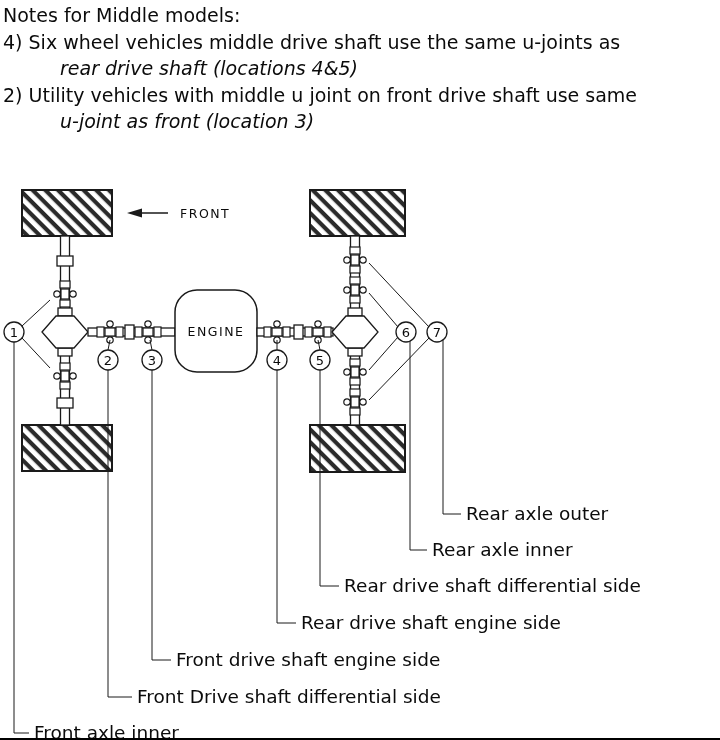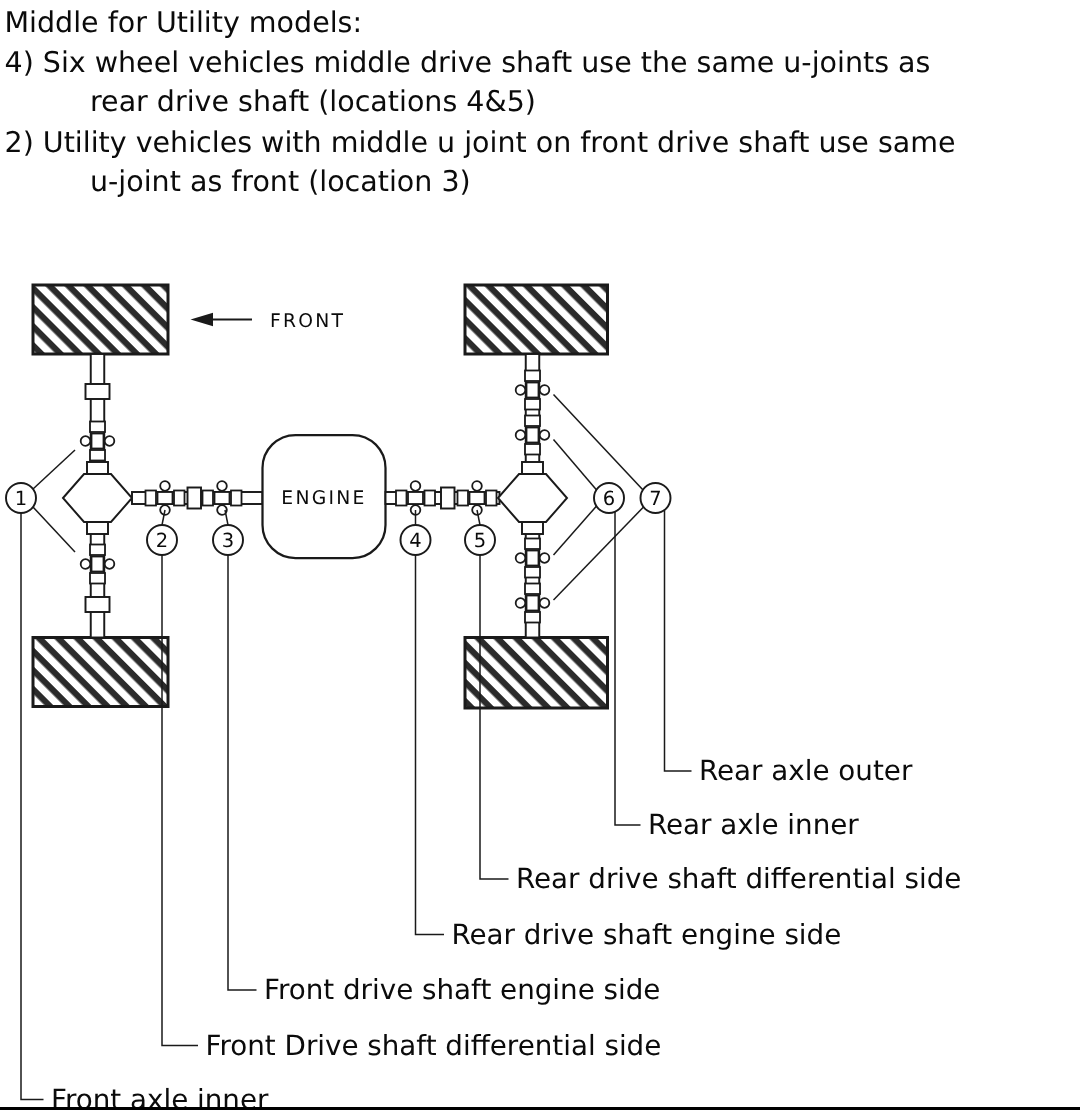--- a/index.html
+++ b/index.html
@@ -12,37 +12,37 @@
     overflow:hidden;
     border-bottom:2px solid #000;
     box-sizing:border-box;
   }
   .notes{
     position:absolute;top:2px;left:3px;right:2px;
     font-size:19px;line-height:26.5px;
     color:#0b0b0b;
   }
   .notes .line{white-space:nowrap;}
-  .notes .indent{padding-left:57px;}
+  .notes .indent{padding-left:57px;font-style:italic;}
   svg{position:absolute;left:0;top:180px;}
   svg text{
     font-family:"DejaVu Sans","Liberation Sans",sans-serif;
     fill:#0b0b0b;
   }
   .lbl{font-size:18.5px;}
   .num{font-size:13px;}
   .small-cap{font-size:12.5px;letter-spacing:1.5px;}
 </style>
 </head>
 <body>
 
 <div class="page">
 
   <div class="notes">
-    <div class="line">Middle for Utility models:</div>
+    <div class="line">Notes for Middle models:</div>
     <div class="line">4) Six wheel vehicles middle drive shaft use the same u-joints as</div>
     <div class="line indent">rear drive shaft (locations 4&amp;5)</div>
     <div class="line">2) Utility vehicles with middle u joint on front drive shaft use same</div>
     <div class="line indent">u-joint as front (location 3)</div>
   </div>
 
   <svg width="720" height="560" viewBox="0 0 720 560">
     <defs>
       <pattern id="tread" width="9" height="9" patternUnits="userSpaceOnUse" patternTransform="rotate(45)">
         <rect width="9" height="9" fill="#ffffff"></rect>

